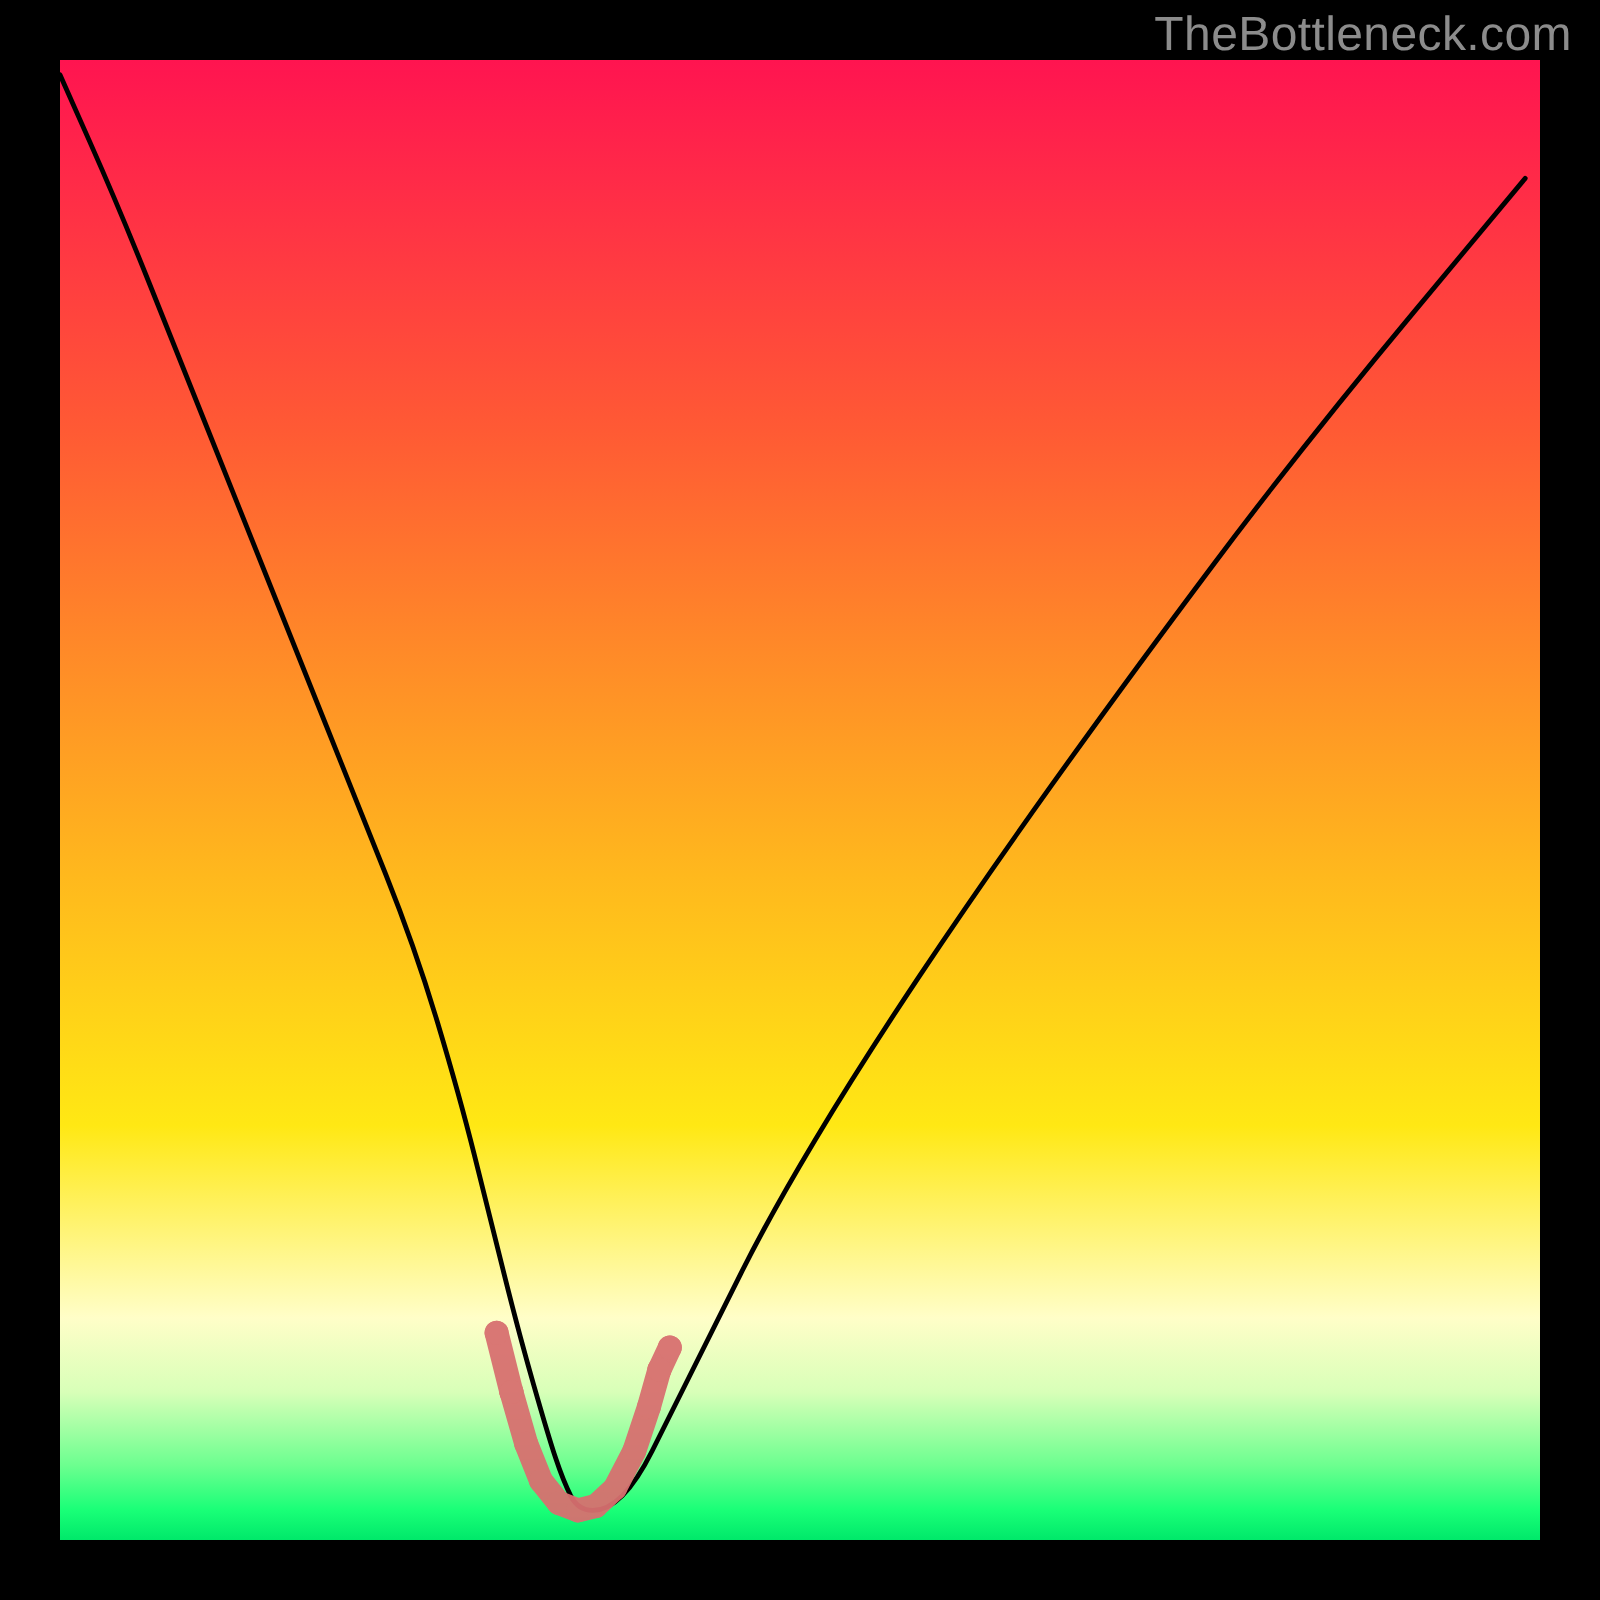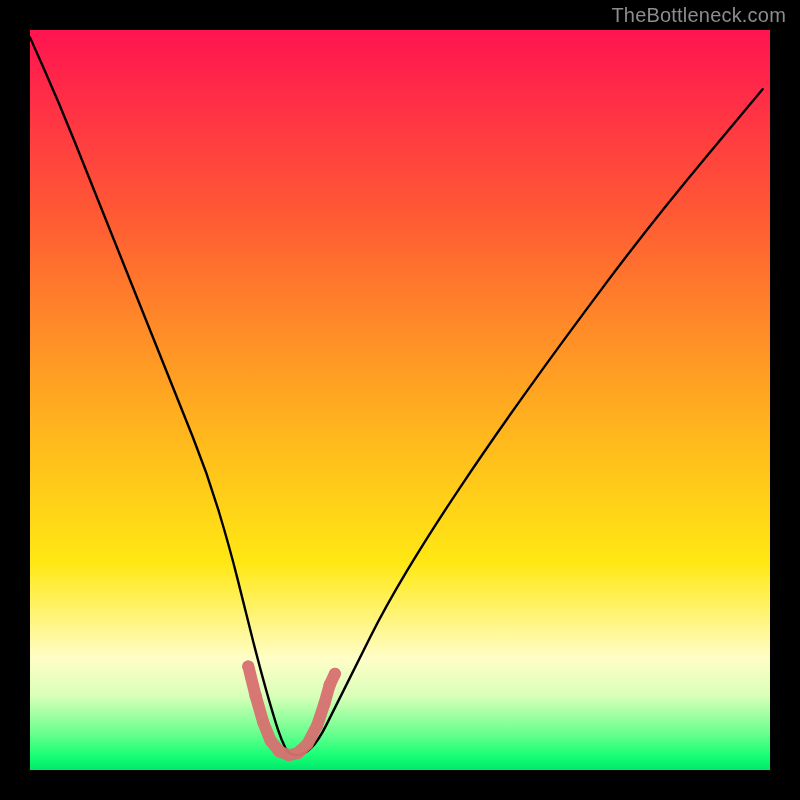--- a/index.html
+++ b/index.html
@@ -47,21 +47,21 @@
     position: absolute;
     left: 0; top: 0;
     width: 740px;
     height: 740px;
   }
   .watermark {
     position: absolute;
     top: 4px;
     right: 14px;
     color: #8c8c8c;
-    font-size: 20px;
+    font-size: 24px;
     font-weight: 500;
     letter-spacing: 0.2px;
     user-select: none;
   }
 </style>
 </head>
 <body>
 
 <div class="frame">
   <div class="plot-area">

